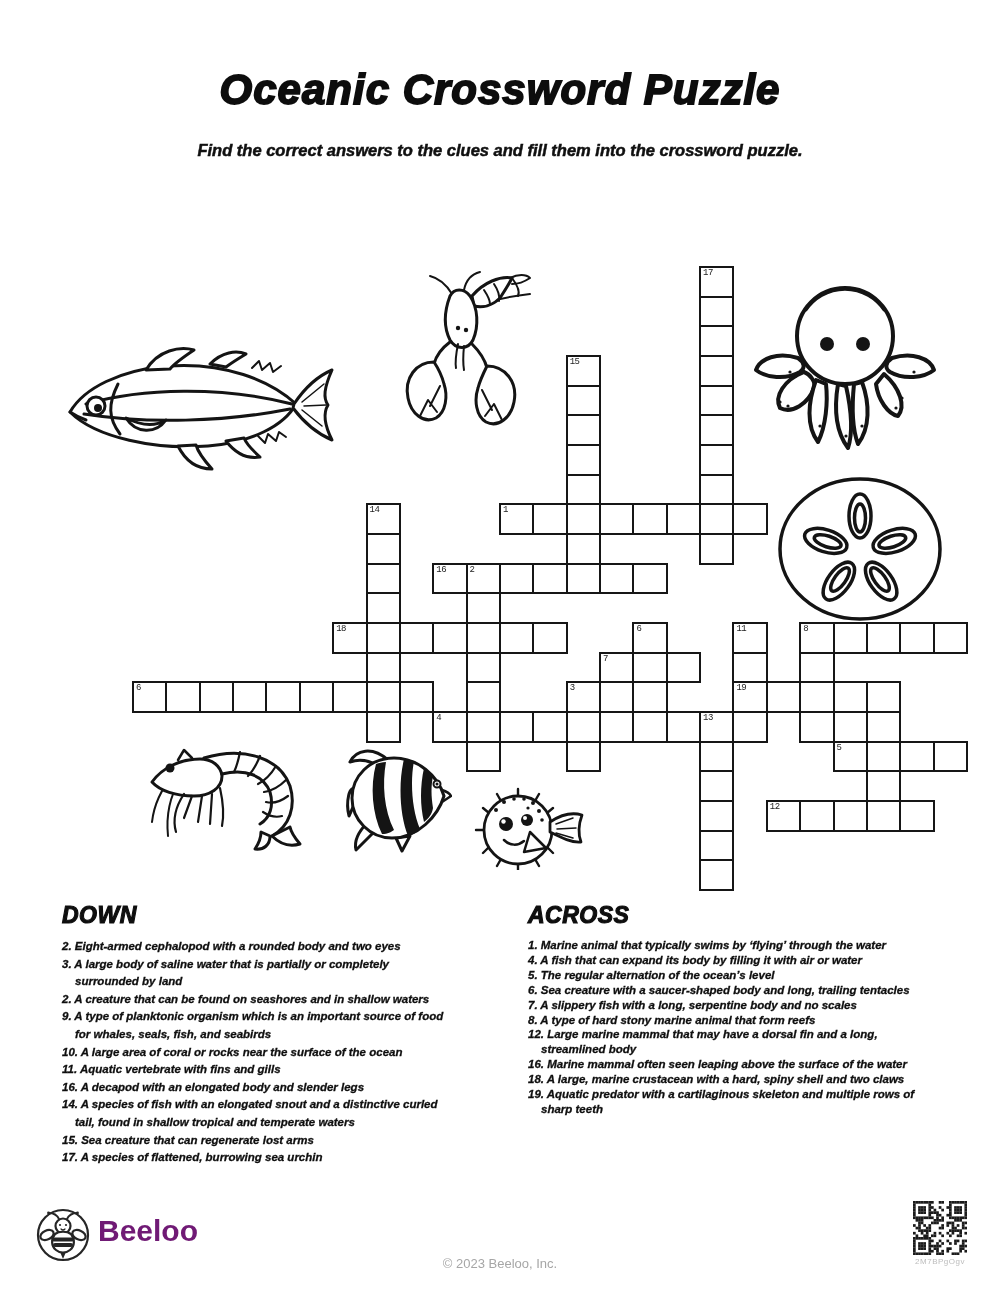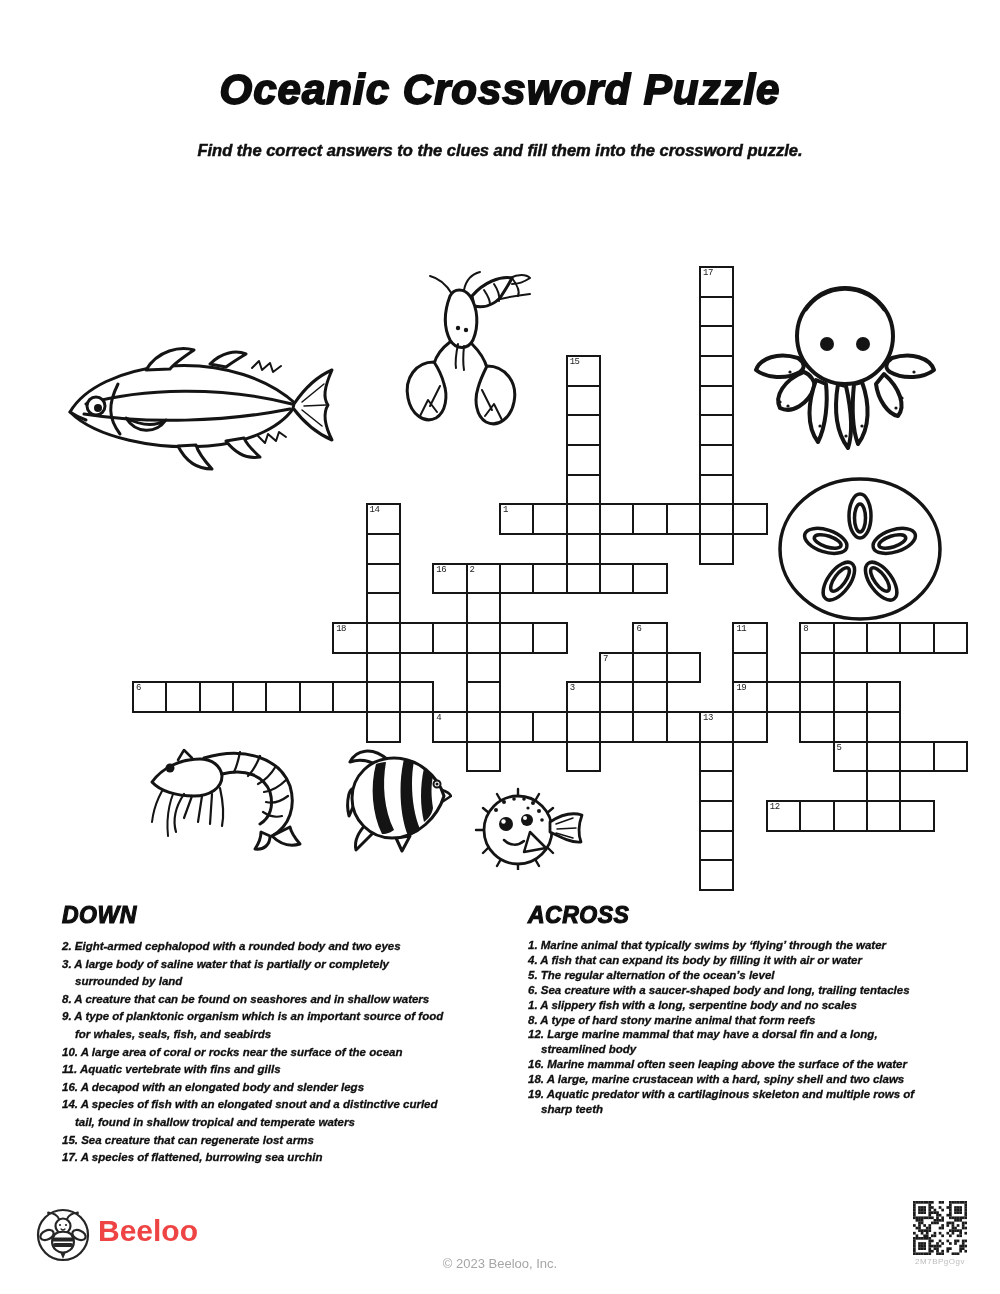--- a/index.html
+++ b/index.html
@@ -25,21 +25,21 @@
                 letter-spacing:0.5px; -webkit-text-stroke:1.1px #0d0d0d; margin:0 0 9px 0; }
   .clue { font-weight:bold; font-style:italic; font-size:11.5px;
           padding-left:13px; text-indent:-13px; -webkit-text-stroke:0.3px #0f0f0f; }
   .down-clues   { left:62px;  top:902px; width:392px; }
   .down-clues .clue   { line-height:17.6px; }
   .across-clues { left:528px; top:902px; width:388px; }
   .across-clues .clue { line-height:14.9px; }
 
   .brand-logo { position:absolute; left:36px; top:1208px; z-index:2; }
   .brand-name { position:absolute; left:98px; top:1214px; font-size:30px; font-weight:bold;
-                color:#ef4444; z-index:2; }
+                color:#701a75; z-index:2; }
   .copyright  { position:absolute; top:1256px; left:0; width:100%; text-align:center;
                 font-size:13px; color:#a6a6a6; z-index:2; }
   .qr { position:absolute; left:913px; top:1201px; z-index:2; }
   .qr-caption { position:absolute; left:898px; top:1257px; width:84px; text-align:center;
                 font-size:8px; letter-spacing:0.5px; color:#bdbdbd; z-index:2; }
   svg .ln { stroke:#141414; fill:none; stroke-linecap:round; stroke-linejoin:round; }
 </style>
 </head>
 <body>
 
@@ -340,38 +340,38 @@
       <div class="cell" style="left: 767.28px; top: 534.06px; width: 35.36px; height: 31.67px; border-color: rgb(22, 22, 22);"></div>
       <div class="cell" style="left: 567.12px; top: 563.73px; width: 35.36px; height: 31.67px; border-color: rgb(22, 22, 22);"></div>
       <div class="cell" style="left: 567.12px; top: 593.4px; width: 35.36px; height: 31.67px; border-color: rgb(22, 22, 22);"></div>
     </div>
 
   <div class="clues down-clues">
     <div class="hdr">DOWN</div>
     <div>
         <div class="clue">2. Eight-armed cephalopod with a rounded body and two eyes</div>
         <div class="clue">3. A large body of saline water that is partially or completely surrounded by land</div>
-        <div class="clue">8. A creature that can be found on seashores and in shallow waters</div>
+        <div class="clue">2. A creature that can be found on seashores and in shallow waters</div>
         <div class="clue">9. A type of planktonic organism which is an important source of food for whales, seals, fish, and seabirds</div>
         <div class="clue">10. A large area of coral or rocks near the surface of the ocean</div>
         <div class="clue">11. Aquatic vertebrate with fins and gills</div>
         <div class="clue">16. A decapod with an elongated body and slender legs</div>
         <div class="clue">14. A species of fish with an elongated snout and a distinctive curled tail, found in shallow tropical and temperate waters</div>
         <div class="clue">15. Sea creature that can regenerate lost arms</div>
         <div class="clue">17. A species of flattened, burrowing sea urchin</div>
       </div>
   </div>
   <div class="clues across-clues">
     <div class="hdr">ACROSS</div>
     <div>
         <div class="clue">1. Marine animal that typically swims by ‘flying’ through the water</div>
         <div class="clue">4. A fish that can expand its body by filling it with air or water</div>
         <div class="clue">5. The regular alternation of the ocean’s level</div>
         <div class="clue">6. Sea creature with a saucer-shaped body and long, trailing tentacles</div>
-        <div class="clue">1. A slippery fish with a long, serpentine body and no scales</div>
+        <div class="clue">7. A slippery fish with a long, serpentine body and no scales</div>
         <div class="clue">8. A type of hard stony marine animal that form reefs</div>
         <div class="clue">12. Large marine mammal that may have a dorsal fin and a long, streamlined body</div>
         <div class="clue">16. Marine mammal often seen leaping above the surface of the water</div>
         <div class="clue">18. A large, marine crustacean with a hard, spiny shell and two claws</div>
         <div class="clue">19. Aquatic predator with a cartilaginous skeleton and multiple rows of sharp teeth</div>
       </div>
   </div>
 
   <svg class="brand-logo" width="54" height="54" viewBox="0 0 54 54">
     <g stroke="#262626" fill="none" stroke-width="2.2" stroke-linecap="round" stroke-linejoin="round">

